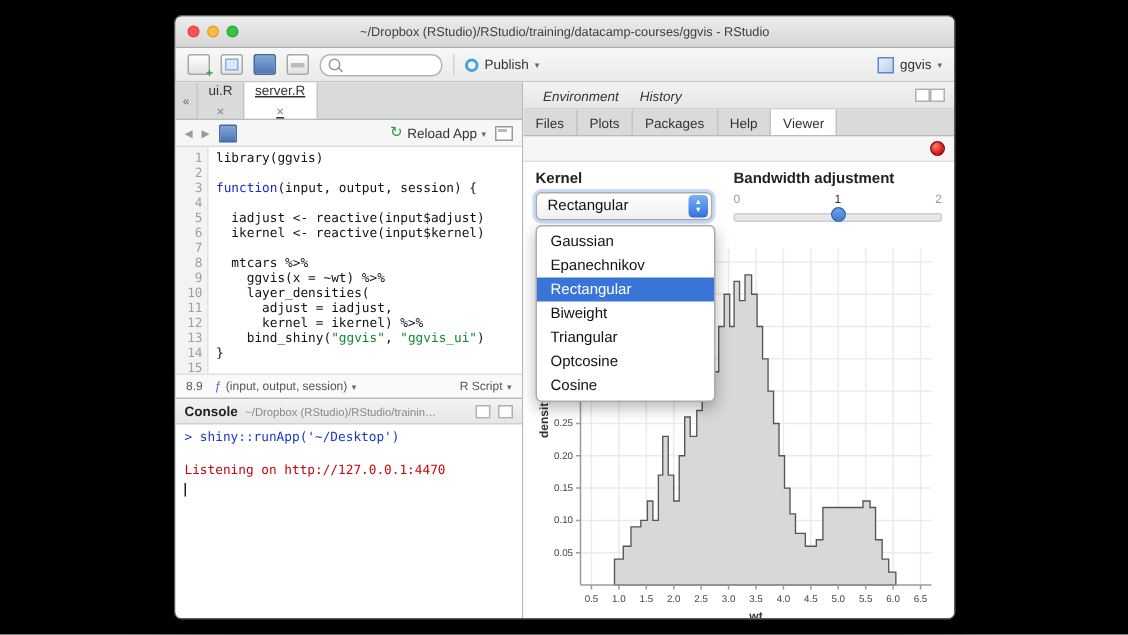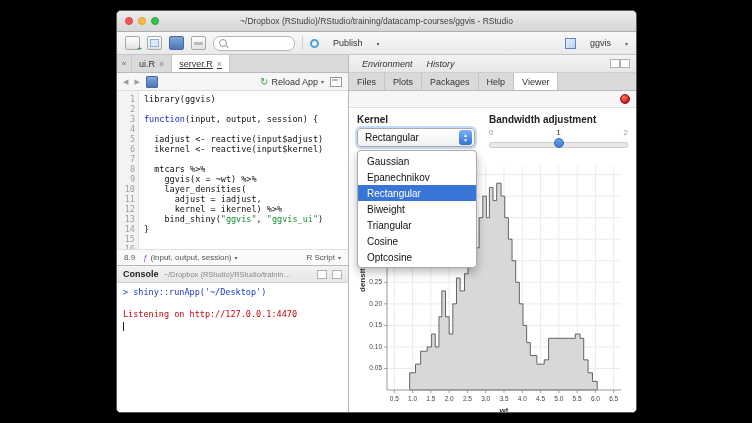--- a/index.html
+++ b/index.html
@@ -25,38 +25,38 @@
           background:linear-gradient(#fff,#e2e2e2);position:relative;flex:0 0 auto;}
   .tbicon.i-newfile::after{content:"+";position:absolute;right:-3px;bottom:-4px;font-size:8px;font-weight:bold;color:#2f9e44;}
   .tbicon.i-newproj::after{content:"";position:absolute;left:2px;right:2px;top:2px;bottom:2px;border:1px solid #8fb0d9;background:#dce8f7;}
   .tbicon.i-save{background:linear-gradient(#7fa7d9,#5077b5);border-color:#47689e;}
   .tbicon.i-print::after{content:"";position:absolute;left:2px;right:2px;top:5px;height:3px;background:#bbb;}
   .goto-field{width:70px;height:13px;border:1px solid #b5b5b5;border-radius:7px;background:#fff;
               display:flex;align-items:center;padding:0 5px;gap:3px;}
   .mag{width:6px;height:6px;border:1px solid #999;border-radius:50%;position:relative;flex:0 0 auto;}
   .mag::after{content:"";position:absolute;width:4px;height:1px;background:#999;transform:rotate(45deg);right:-3px;bottom:-1px;}
   .tb-sep{width:1px;height:14px;background:#d2d2d2;}
-  .tb-group{display:flex;align-items:center;gap:14px;font-size:9px;color:#333;}
+  .tb-group{display:flex;align-items:center;gap:4px;font-size:9px;color:#333;}
   .pub-icon{width:9px;height:9px;border:2px solid #4aa4d8;border-radius:50%;box-sizing:border-box;}
   .caret{font-size:6px;color:#666;}
   .tb-spacer{flex:1;}
   .proj-icon{width:9px;height:9px;border:1px solid #5d87c9;background:linear-gradient(135deg,#e8f0fb,#b9cfee);}
   
   .main{flex:1;display:flex;min-height:0;}
   .left-col{flex:0 0 232px;border-right:1px solid #b9b9b9;display:flex;flex-direction:column;min-height:0;
             background:#fff;box-sizing:border-box;}
   .right-col{flex:1;display:flex;flex-direction:column;min-width:0;background:#fff;}
   
   .editor-pane{flex:1;display:flex;flex-direction:column;min-height:0;}
   .tabbar{flex:0 0 17px;background:#d9dadb;border-bottom:1px solid #b9babc;display:flex;align-items:stretch;
           font-size:9px;color:#333;}
   .tab-nav{width:14px;display:flex;align-items:center;justify-content:center;color:#666;font-size:8px;
            border-right:1px solid #c6c7c8;}
   #editor-tabs{display:flex;align-items:stretch;}
-  .tab{display:flex;align-items:center;gap:4px;padding:0 7px;border-right:1px solid #c3c4c5;background:#d9dadb;}
+  .tab{display:flex;align-items:center;gap:4px;padding:0 7px;border-right:1px solid #c3c4c5;background:#d9dadb;flex-direction:column;}
   .tab.active{background:#fff;text-decoration:underline;}
   .tab-close{color:#888;font-size:9px;}
   .ed-toolbar{flex:0 0 17px;background:#f6f6f6;border-bottom:1px solid #ddd;display:flex;align-items:center;
               gap:6px;padding:0 6px;font-size:8px;color:#777;}
   .nav-arrow{font-size:7px;color:#9a9a9a;}
   .micon-save{width:10px;height:10px;background:linear-gradient(#7fa7d9,#4f76b4);border:1px solid #46689d;border-radius:1px;}
   .spacer{flex:1;}
   .reload{display:flex;align-items:center;gap:3px;font-size:9px;color:#333;}
   .reload-icon{color:#2e9e44;font-size:10px;line-height:1;}
   .popout{width:10px;height:8px;border:1px solid #9a9a9a;background:#fff;position:relative;}
@@ -286,22 +286,22 @@
                 <div class="slider-handle"></div>
               </div>
             </div>
           </div>
           <div class="dropdown" id="kernel-dropdown">
               <div class="dropdown-item">Gaussian</div>
               <div class="dropdown-item">Epanechnikov</div>
               <div class="dropdown-item selected">Rectangular</div>
               <div class="dropdown-item">Biweight</div>
               <div class="dropdown-item">Triangular</div>
+              <div class="dropdown-item">Optcosine</div>
               <div class="dropdown-item">Cosine</div>
-              <div class="dropdown-item">Optcosine</div>
             </div>
           <svg id="plot" width="270" height="256">
               <line x1="37.3125" y1="6" x2="37.3125" y2="230" stroke="#ebebeb" stroke-width="1"></line>
               <line x1="55.59375" y1="6" x2="55.59375" y2="230" stroke="#ebebeb" stroke-width="1"></line>
               <line x1="73.875" y1="6" x2="73.875" y2="230" stroke="#ebebeb" stroke-width="1"></line>
               <line x1="92.15625" y1="6" x2="92.15625" y2="230" stroke="#ebebeb" stroke-width="1"></line>
               <line x1="110.4375" y1="6" x2="110.4375" y2="230" stroke="#ebebeb" stroke-width="1"></line>
               <line x1="128.71875" y1="6" x2="128.71875" y2="230" stroke="#ebebeb" stroke-width="1"></line>
               <line x1="147" y1="6" x2="147" y2="230" stroke="#ebebeb" stroke-width="1"></line>
               <line x1="165.28125" y1="6" x2="165.28125" y2="230" stroke="#ebebeb" stroke-width="1"></line>

